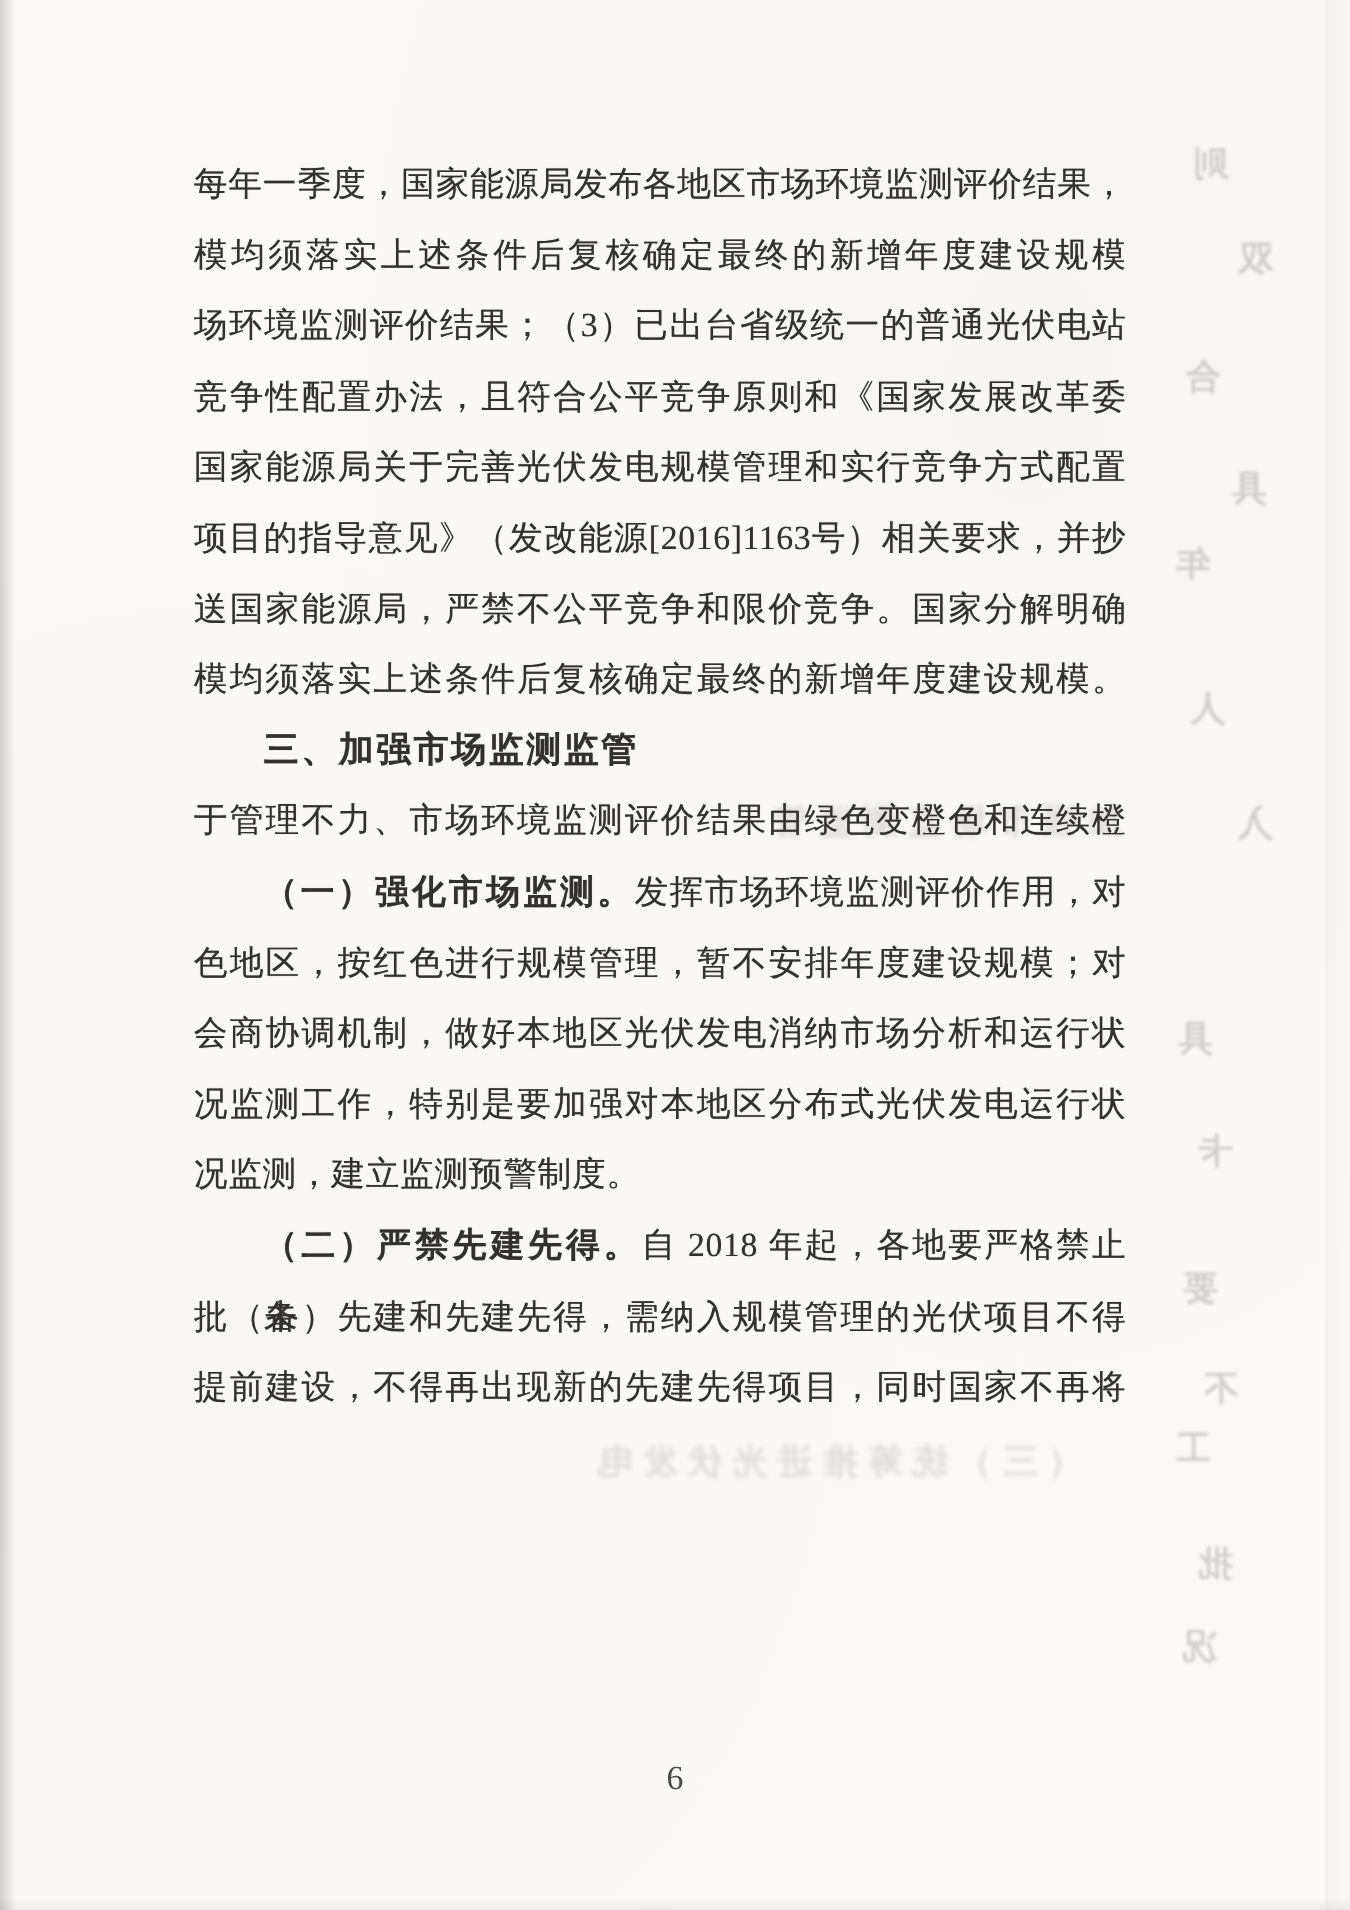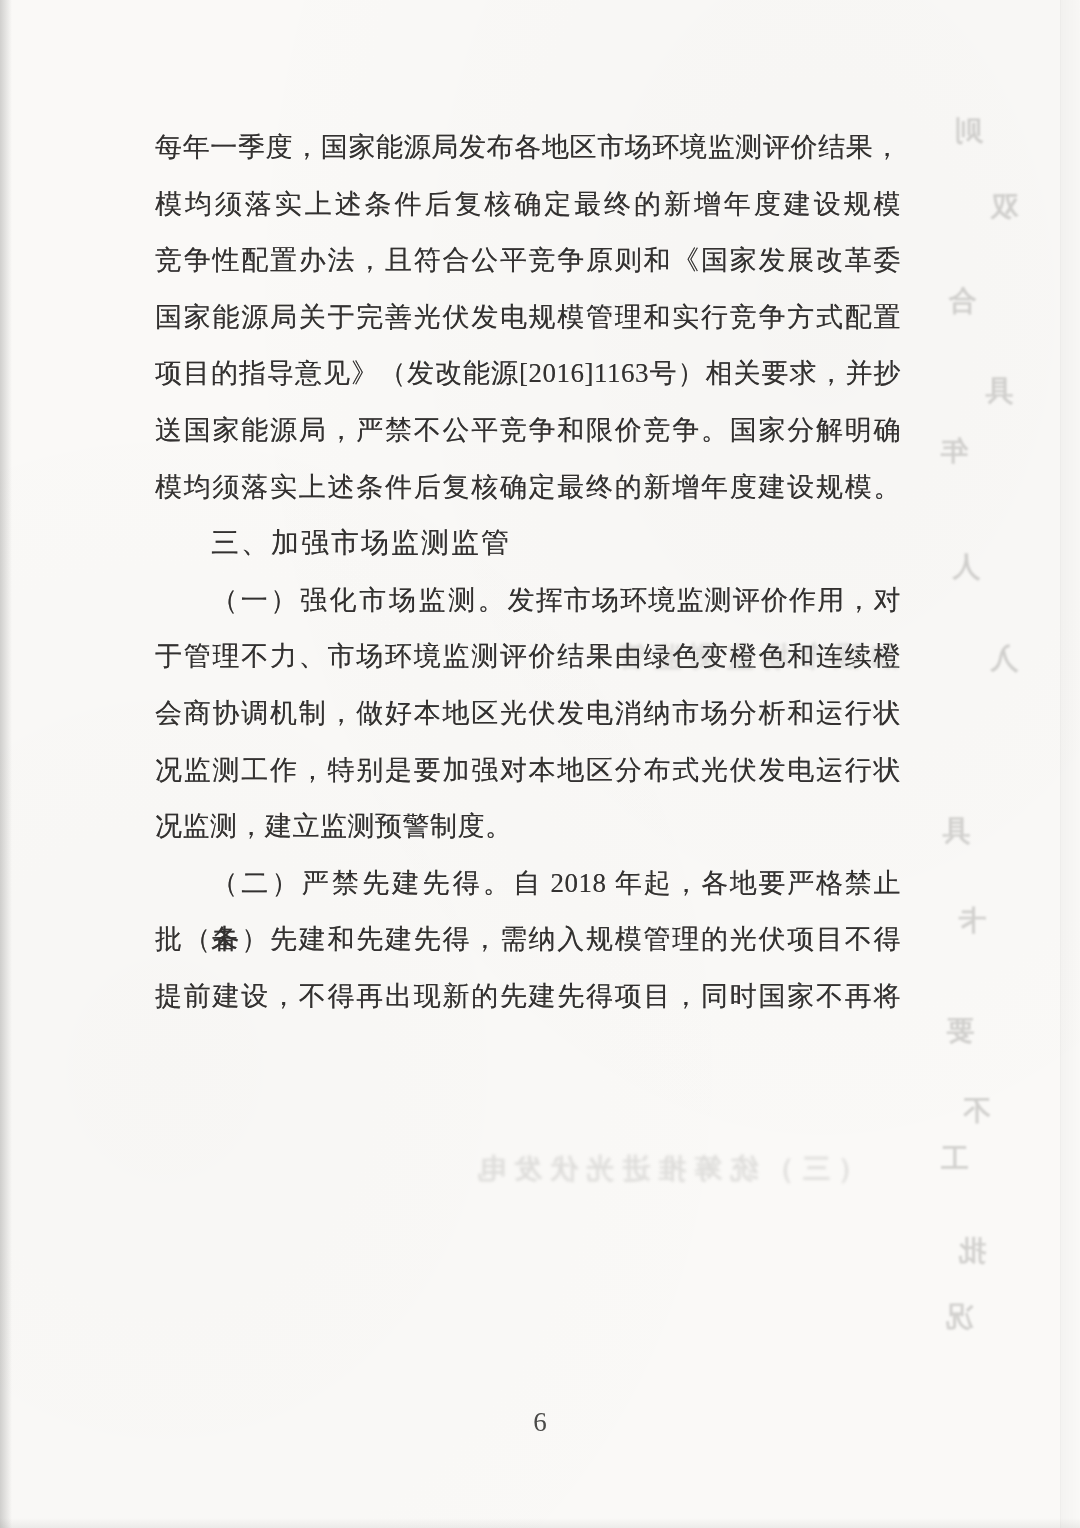--- a/index.html
+++ b/index.html
@@ -43,21 +43,21 @@
     text-shadow: 0 0 0.6px rgba(40,40,40,0.55);
     white-space: nowrap;
   }
   .line.justify {
     white-space: normal;
     text-align: justify;
     text-align-last: justify;
   }
   .line.indent { padding-left: 56px; }
   .line .bold, .line.heading {
-    font-weight: 400;
+    font-weight: 700;
     font-family: "Liberation Sans", "DejaVu Sans", sans-serif;
     letter-spacing: 2px;
   }
   .line.heading { font-size: 28px; }
   
   .footer {
     position: absolute; left: 0; top: 1402px; width: 1080px;
     text-align: center; font-size: 27px; color: #4a4a48;
     line-height: 40px;
   }
@@ -100,28 +100,30 @@
       <span class="ghost" style="top: 1140px; left: 940px;">工</span>
       <span class="ghost" style="top: 1232px; left: 958px;">批</span>
       <span class="ghost" style="top: 1298px; left: 946px;">况</span>
       <span class="ghost row" style="top: 638px; left: 610px;">加强市场监测监管</span>
       <span class="ghost row" style="top: 1150px; left: 470px;">（三）统筹推进光伏发电</span>
     </div>
 
   <div class="text-block">
       <div class="line justify"><span>每年一季度，国家能源局发布各地区市场环境监测评价结果，</span></div>
       <div class="line justify"><span>模均须落实上述条件后复核确定最终的新增年度建设规模</span></div>
+      <div class="line justify"><span>场环境监测评价结果；（3）已出台省级统一的普通光伏电站</span></div>
       <div class="line justify"><span>竞争性配置办法，且符合公平竞争原则和《国家发展改革委</span></div>
       <div class="line justify"><span>国家能源局关于完善光伏发电规模管理和实行竞争方式配置</span></div>
       <div class="line justify"><span>项目的指导意见》（发改能源[2016]1163号）相关要求，并抄</span></div>
       <div class="line justify"><span>送国家能源局，严禁不公平竞争和限价竞争。国家分解明确</span></div>
       <div class="line justify"><span>模均须落实上述条件后复核确定最终的新增年度建设规模。</span></div>
       <div class="line indent heading"><span class="bold">三、加强市场监测监管</span></div>
+      <div class="line justify"><span>于管理不力、市场环境监测评价结果由绿色变橙色和连续橙</span></div>
       <div class="line justify indent"><span class="bold">（一）强化市场监测。</span><span>发挥市场环境监测评价作用，对</span></div>
-      <div class="line justify"><span>于管理不力、市场环境监测评价结果由绿色变橙色和连续橙</span></div>
+      <div class="line justify"><span>色地区，按红色进行规模管理，暂不安排年度建设规模；对</span></div>
       <div class="line justify"><span>会商协调机制，做好本地区光伏发电消纳市场分析和运行状</span></div>
       <div class="line justify"><span>况监测工作，特别是要加强对本地区分布式光伏发电运行状</span></div>
       <div class="line"><span>况监测，建立监测预警制度。</span></div>
       <div class="line justify indent"><span class="bold">（二）严禁先建先得。</span><span>自 2018 年起，各地要严格禁止未</span></div>
       <div class="line justify"><span>批（备）先建和先建先得，需纳入规模管理的光伏项目不得</span></div>
       <div class="line justify"><span>提前建设，不得再出现新的先建先得项目，同时国家不再将</span></div>
     </div>
 
   <div class="footer">6</div>
 

